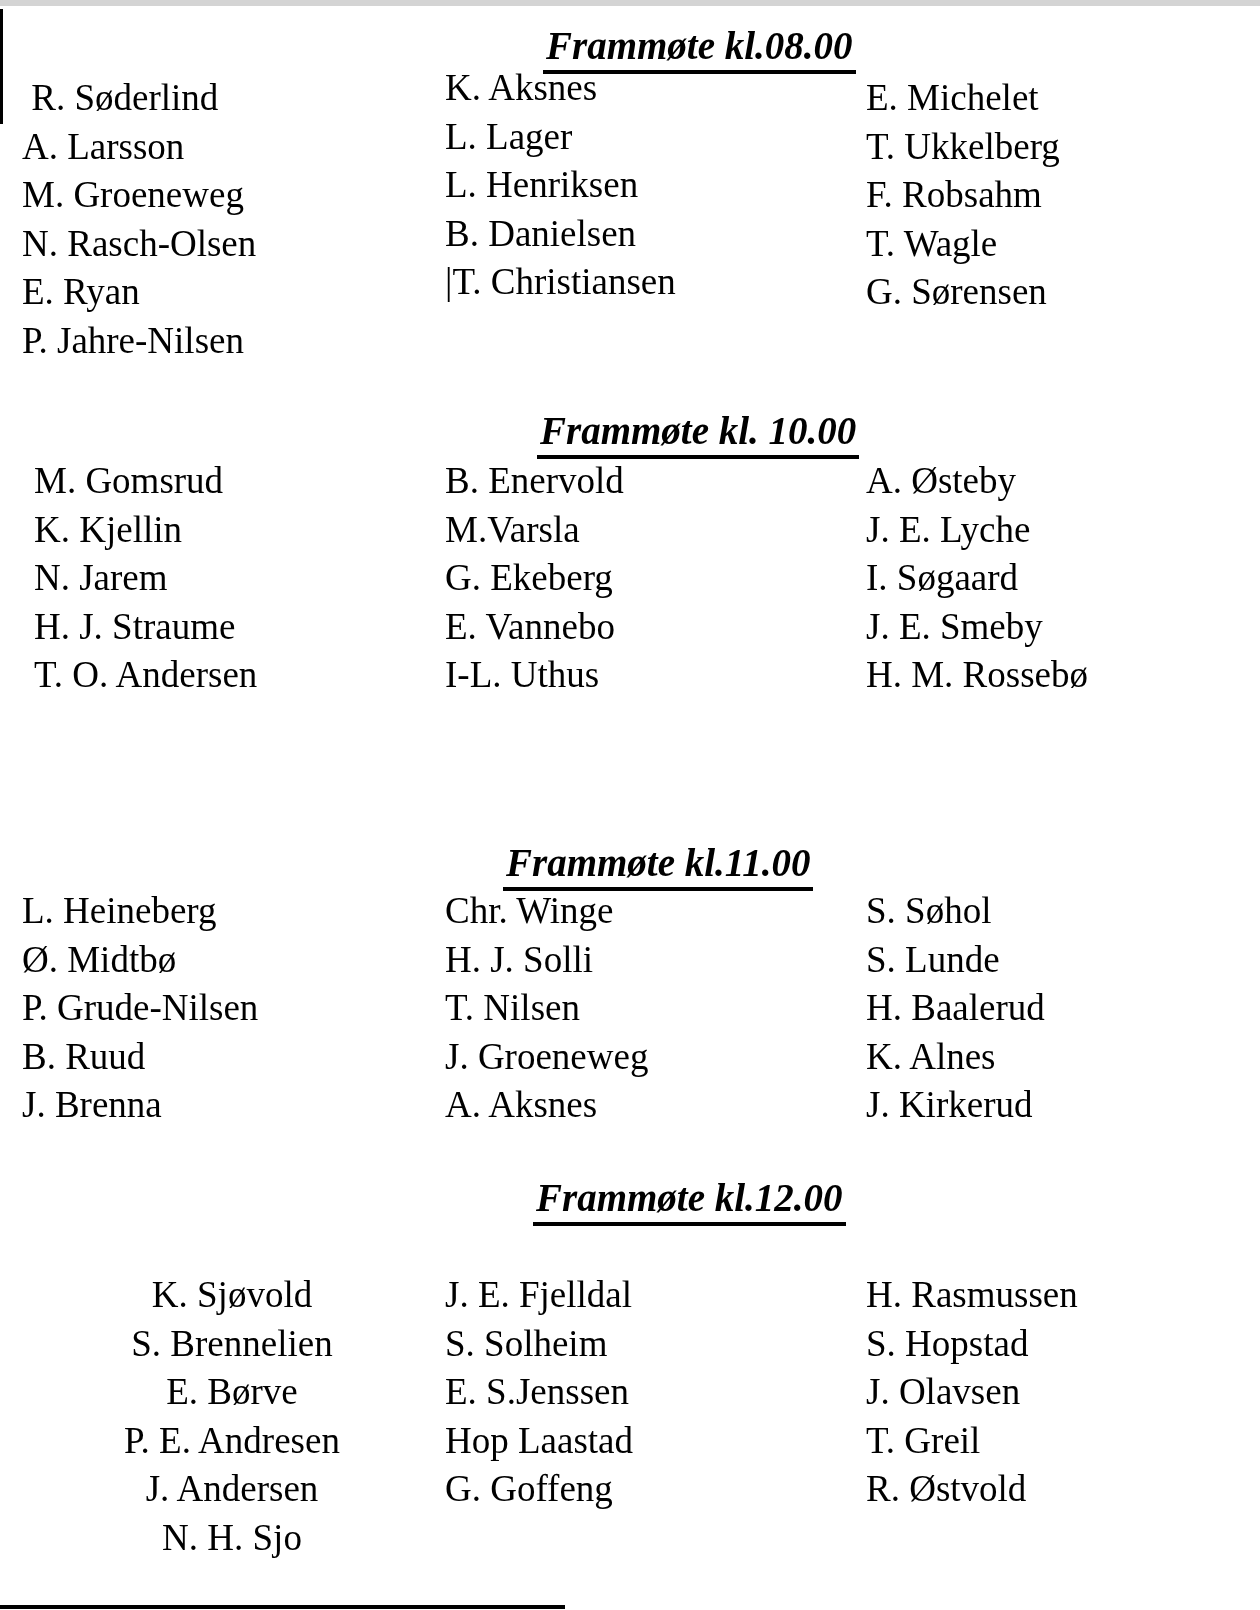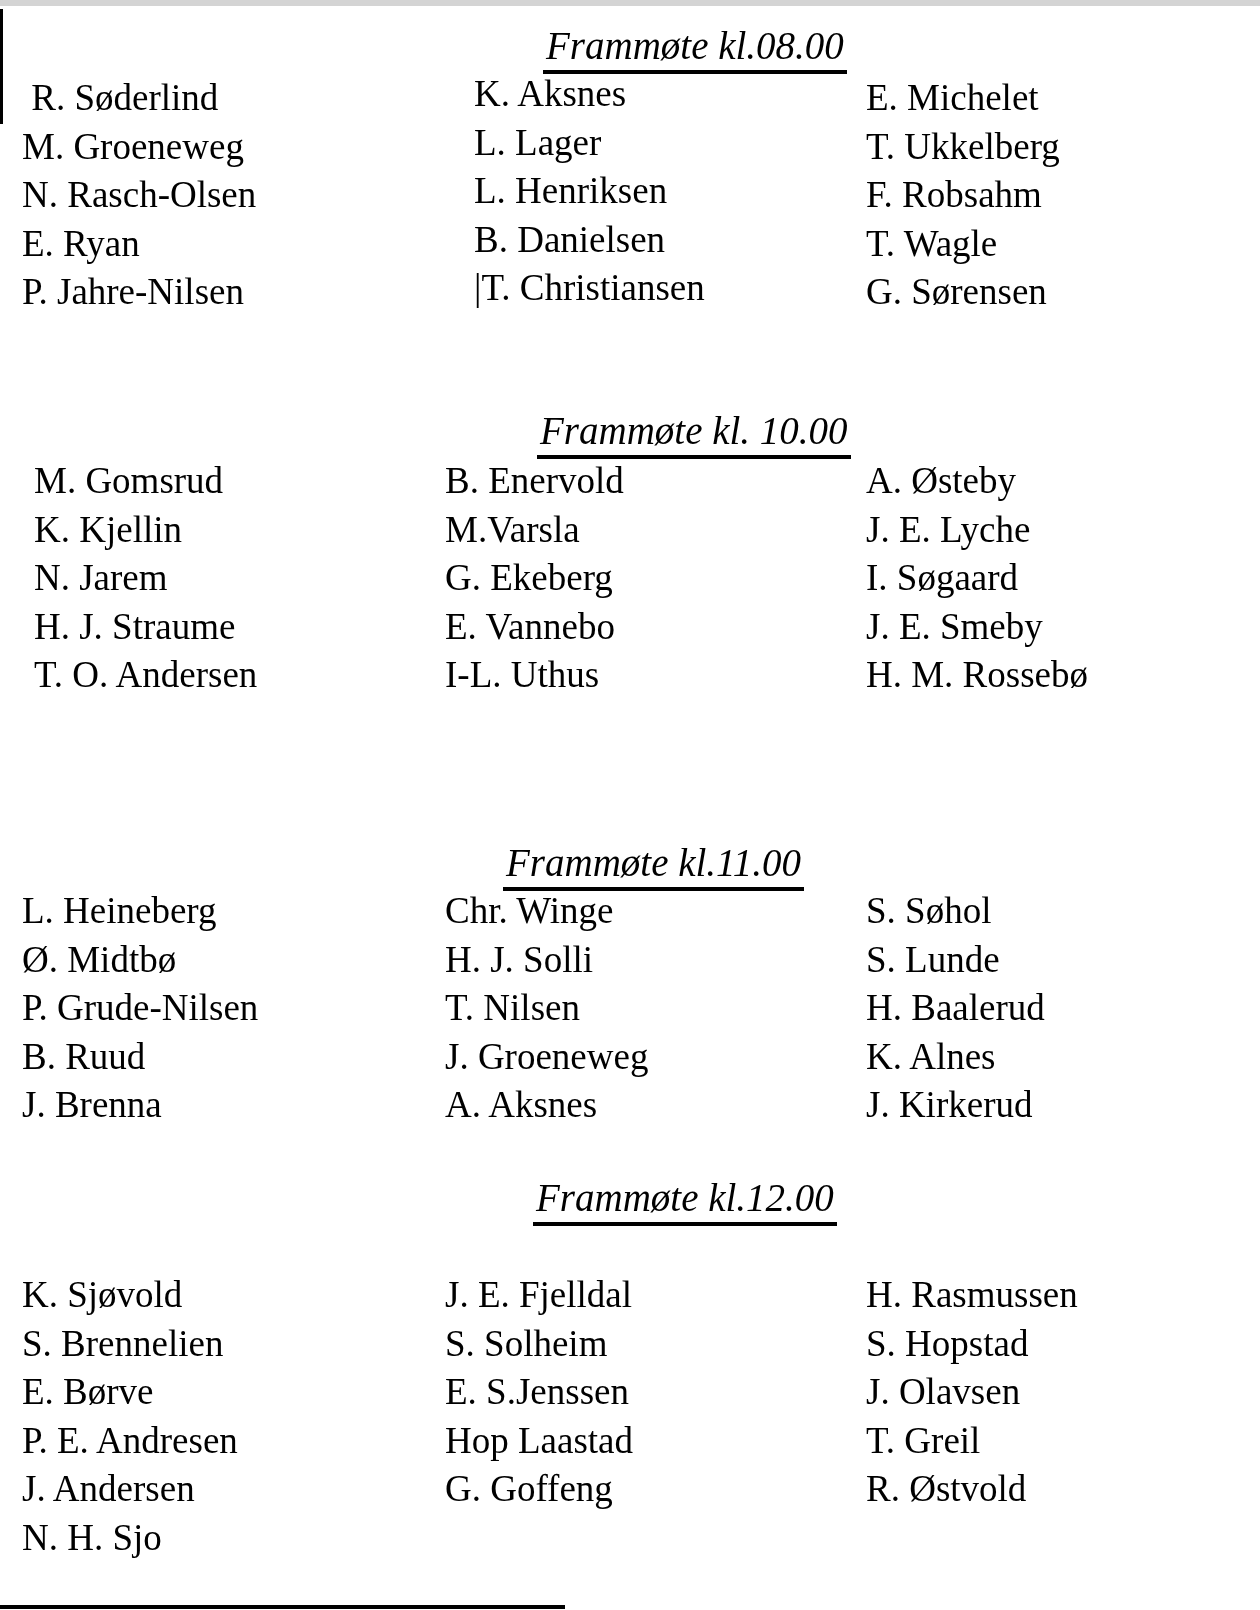--- a/index.html
+++ b/index.html
@@ -33,21 +33,21 @@
     position: absolute;
     left: 0; bottom: 1px;
     width: 565px; height: 4px;
     background: #000000;
   }
   .header {
     position: absolute;
     margin: 0;
     font-size: 39px;
     line-height: 40px;
-    font-weight: normal;
+    font-weight: bold;
     font-style: italic;
     white-space: pre;
     border-bottom: 4px solid #000000;
     padding: 0 3px 4px 3px;
   }
   .col {
     position: absolute;
     width: 420px;
   }
   .name {
@@ -62,26 +62,27 @@
 
 <div class="page">
   <div class="top-strip"></div>
   <div class="left-tick"></div>
   <div class="bottom-line"></div>
 
   <section>
     <h2 class="header" style="left:543px; top:26px;">Frammøte kl.08.00</h2>
     <div class="col" style="left:22px; top:76px;">
       <div class="name"> R. Søderlind</div>
+      <div class="name">A. Larsson</div>
       <div class="name">M. Groeneweg</div>
       <div class="name">N. Rasch-Olsen</div>
       <div class="name">E. Ryan</div>
       <div class="name">P. Jahre-Nilsen</div>
     </div>
-    <div class="col" style="left:445px; top:72px;margin-left:29px;">
+    <div class="col" style="left:445px; top:66px;">
       <div class="name">K. Aksnes</div>
       <div class="name">L. Lager</div>
       <div class="name">L. Henriksen</div>
       <div class="name">B. Danielsen</div>
       <div class="name">|T. Christiansen</div>
     </div>
     <div class="col" style="left:866px; top:76px;">
       <div class="name">E. Michelet</div>
       <div class="name">T. Ukkelberg</div>
       <div class="name">F. Robsahm</div>
@@ -135,21 +136,21 @@
       <div class="name">S. Søhol</div>
       <div class="name">S. Lunde</div>
       <div class="name">H. Baalerud</div>
       <div class="name">K. Alnes</div>
       <div class="name">J. Kirkerud</div>
     </div>
   </section>
 
   <section>
     <h2 class="header" style="left:533px; top:1178px;">Frammøte kl.12.00</h2>
-    <div class="col" style="left:22px; top:1273px;">
+    <div class="col" style="left:22px; top:1273px;text-align:center;">
       <div class="name">K. Sjøvold</div>
       <div class="name">S. Brennelien</div>
       <div class="name">E. Børve</div>
       <div class="name">P. E. Andresen</div>
       <div class="name">J. Andersen</div>
       <div class="name">N. H. Sjo</div>
     </div>
     <div class="col" style="left:445px; top:1273px;">
       <div class="name">J. E. Fjelldal</div>
       <div class="name">S. Solheim</div>

